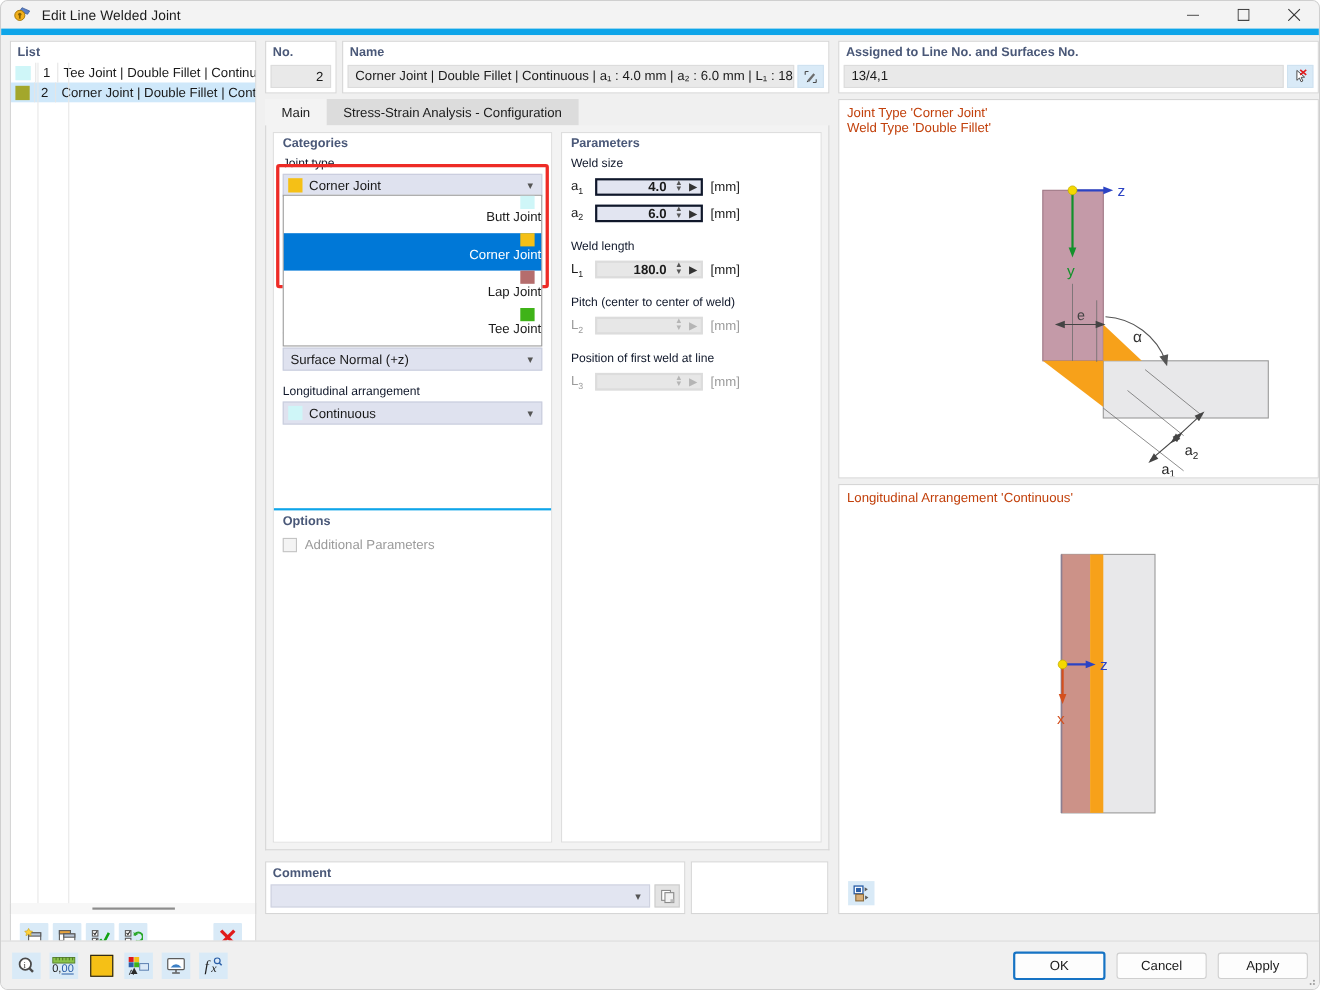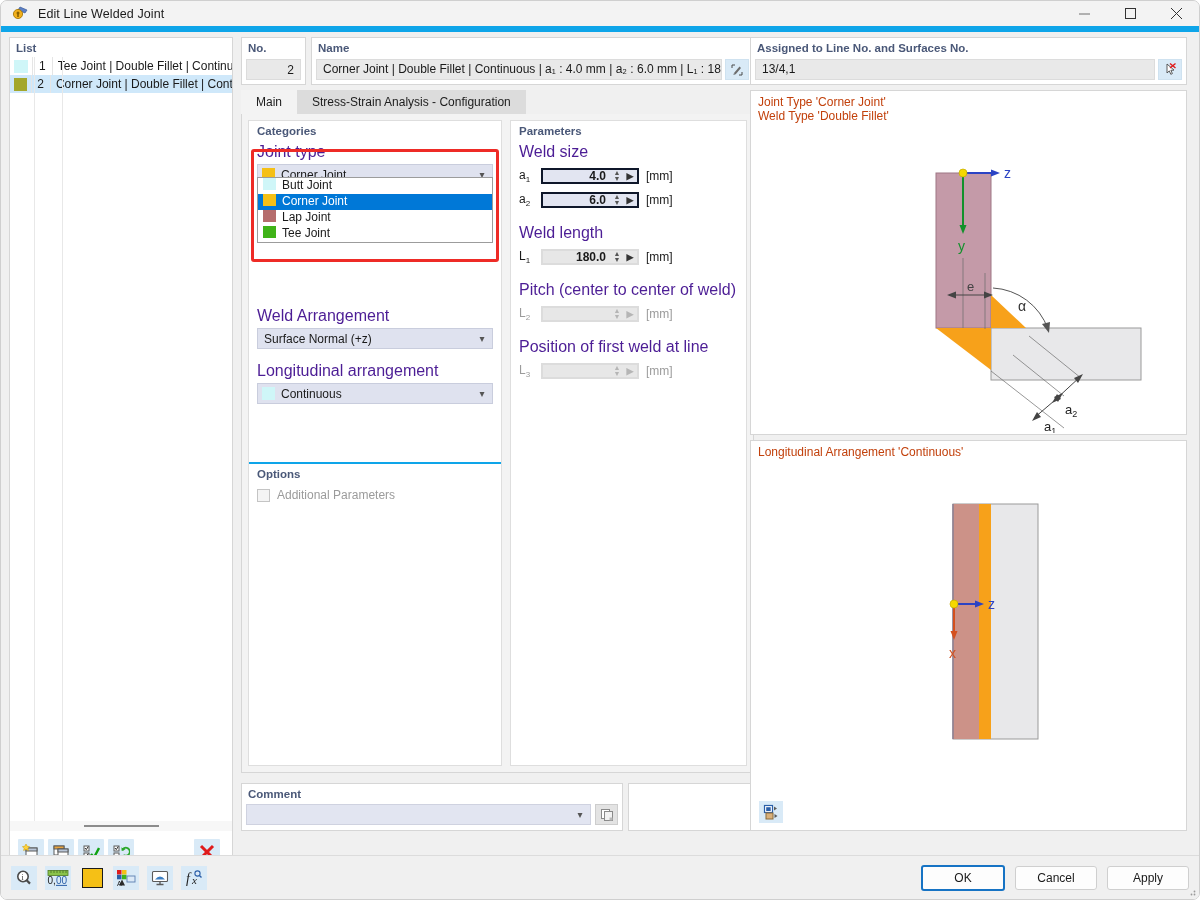--- a/index.html
+++ b/index.html
@@ -132,40 +132,40 @@
   }
   .col-cat {
     width: 254px; margin: 6px 0 6px 6px; background:#fff; border:1px solid #dedede;
     position: relative;
   }
   .col-par {
     flex:1; margin: 6px 6px 6px 8px; background:#fff; border:1px solid #dedede;
     position: relative;
   }
   .sec-cap { font-size:11.5px; font-weight:bold; color:#4a5878; padding:4px 8px 2px 8px;}
-  .fld-label { font-size:16px; color:#4c1d95; padding: 4px 8px 3px 8px; }
+  .fld-label { font-size:11px; color:#0f172a; padding: 4px 8px 3px 8px; }
 
   .combo {
     margin: 0 8px; height: 21px; background:#dfe2ef; border:1px solid #c9cddd;
     display:flex; align-items:center; font-size:12px; position:relative;
   }
   .combo .csw { width:13px; height:13px; margin: 0 6px 0 4px; }
   .combo .ctext { flex:1; }
   .chev { width:20px; text-align:center; color:#555; font-size:10px; }
 
   
   .dd-highlight {
     position:absolute; left:2px; top:28px; width:248px; height:113px;
     border:3px solid #ee2b26; border-radius:3px; pointer-events:none;
   }
   .dd-list {
     position:absolute; left:8px; top:56px; width:236px;
     background:#ffffff; border:1px solid #9c9c9c; z-index:5;
   }
-  .dd-item { height:16px; display:flex; align-items:flex-start; font-size:12px; padding-left:2px; }
+  .dd-item { height:34px; display:flex; align-items:flex-end; font-size:12px; padding-left:2px;flex-direction:column; }
   .dd-item .dsw { width:13px; height:12px; margin: 0 6px 0 3px; }
   .dd-item.sel { background:#0078d7; color:#fff; }
 
   
   .opt-panel {
     position:absolute; left:0; right:0; bottom:0; top:341px;
     background:#fff; border-top:2px solid #0ea5e9;
   }
   .chkrow { display:flex; align-items:center; padding: 6px 8px; font-size:12px; color:#9b9b9b;}
   .chkbox { width:13px; height:13px; border:1px solid #c4c4c4; background:#f4f4f4; margin-right:7px;}
@@ -202,21 +202,21 @@
     width: 23px; margin-left:4px; background:#e3e3e3; border:1px solid #cdcdcd;
     display:flex; align-items:center; justify-content:center;
   }
   .comment-extra {
     position:absolute; left:387px; bottom:0; width:125px; height:48px;
     background:#fff; border:1px solid #d6d6d6;
   }
 
   
   .right {
-    position: absolute; right: 12px; top: 5px; width: 437px; bottom: 68px;
+    position: absolute; right: 0; top: 5px; width: 437px; bottom: 68px;
   }
   .assign-box {
     position:absolute; left:0; top:0; right:0; height:48px;
     background:#fff; border:1px solid #d6d6d6;
   }
   .assign-row { display:flex; margin: 2px 4px; height:21px; }
   .assign-val {
     flex:1; background:#e9e9e9; border:1px solid #dcdcdc; line-height:19px;
     padding-left:6px; font-size:12px;
   }

